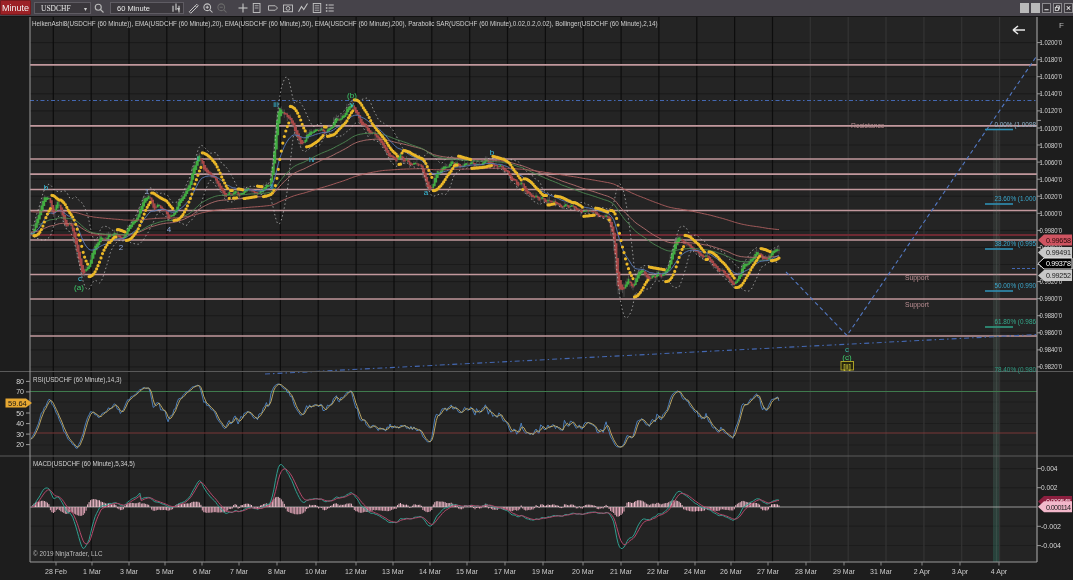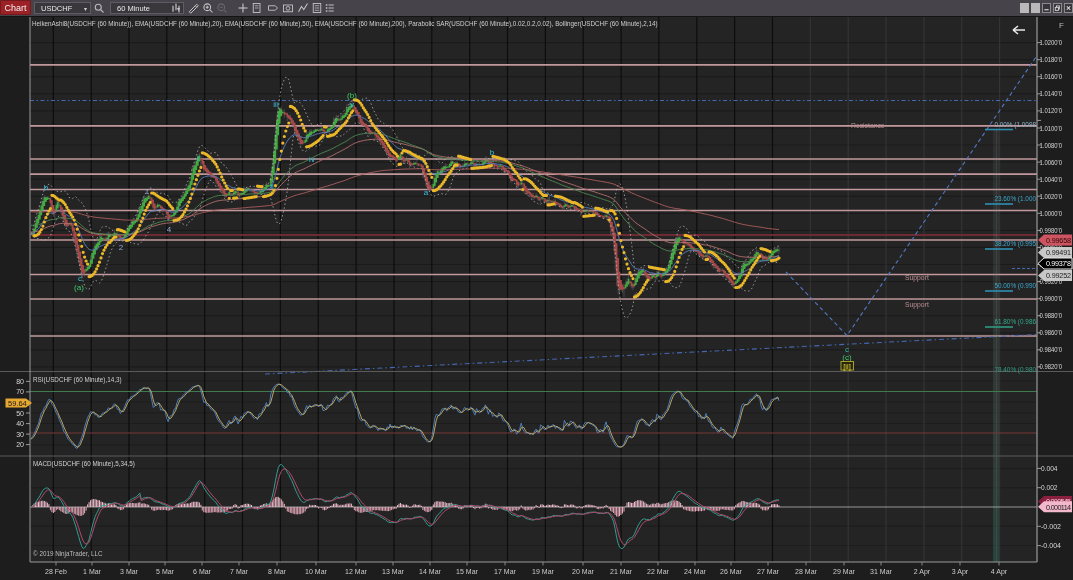--- a/index.html
+++ b/index.html
@@ -284,22 +284,22 @@
 <text x="1036" y="126.5" font-family="Liberation Sans, sans-serif" font-size="6.4" fill="#8fb4cc" text-anchor="end">0.00% (1.0098</text>
 <text x="1036" y="201" font-family="Liberation Sans, sans-serif" font-size="6.4" fill="#3ba7cc" text-anchor="end">23.60% (1.000</text>
 <text x="1036" y="246" font-family="Liberation Sans, sans-serif" font-size="6.4" fill="#3ba7cc" text-anchor="end">38.20% (0.995</text>
 <text x="1036" y="288" font-family="Liberation Sans, sans-serif" font-size="6.4" fill="#3ba7cc" text-anchor="end">50.00% (0.990</text>
 <text x="1036" y="324" font-family="Liberation Sans, sans-serif" font-size="6.4" fill="#35a98c" text-anchor="end">61.80% (0.986</text>
 <text x="1036" y="372.3" font-family="Liberation Sans, sans-serif" font-size="6.4" fill="#2f9a81" text-anchor="end">78.40% (0.980</text>
 <path d="M1013,30 h12 m-12,0 l5,-4 m-5,4 l5,4" stroke="#e8e8e8" stroke-width="1.6" fill="none"></path>
 </svg>
 
 <div id="tb">
- <div id="chartbtn">Chart</div>
- <div class="dd" style="left:34px;width:57px;">USDCHF<span class="car">▾</span></div>
+ <div id="chartbtn">Minute</div>
+ <div class="dd" style="left:34px;width:57px;font-family:Liberation Serif, serif;">USDCHF<span class="car">▾</span></div>
  <svg class="ticon" style="left:93px;" viewBox="0 0 16 16">
         <circle cx="7" cy="7" r="4" fill="none" stroke="#b9b9b9" stroke-width="1.5"></circle>
         <line x1="10" y1="10" x2="14" y2="14" stroke="#b9b9b9" stroke-width="1.5"></line>
       </svg>
  <div class="dd" style="left:110px;width:74px;">60 Minute<span class="car">▾</span></div>
  <svg class="ticon" style="left:170px;" viewBox="0 0 16 16">
         <g stroke="#c4c4c4" stroke-width="1.6">
           <line x1="4" y1="5" x2="4" y2="13"></line>
           <line x1="8" y1="2" x2="8" y2="11"></line>
           <line x1="12" y1="5" x2="12" y2="14"></line>

